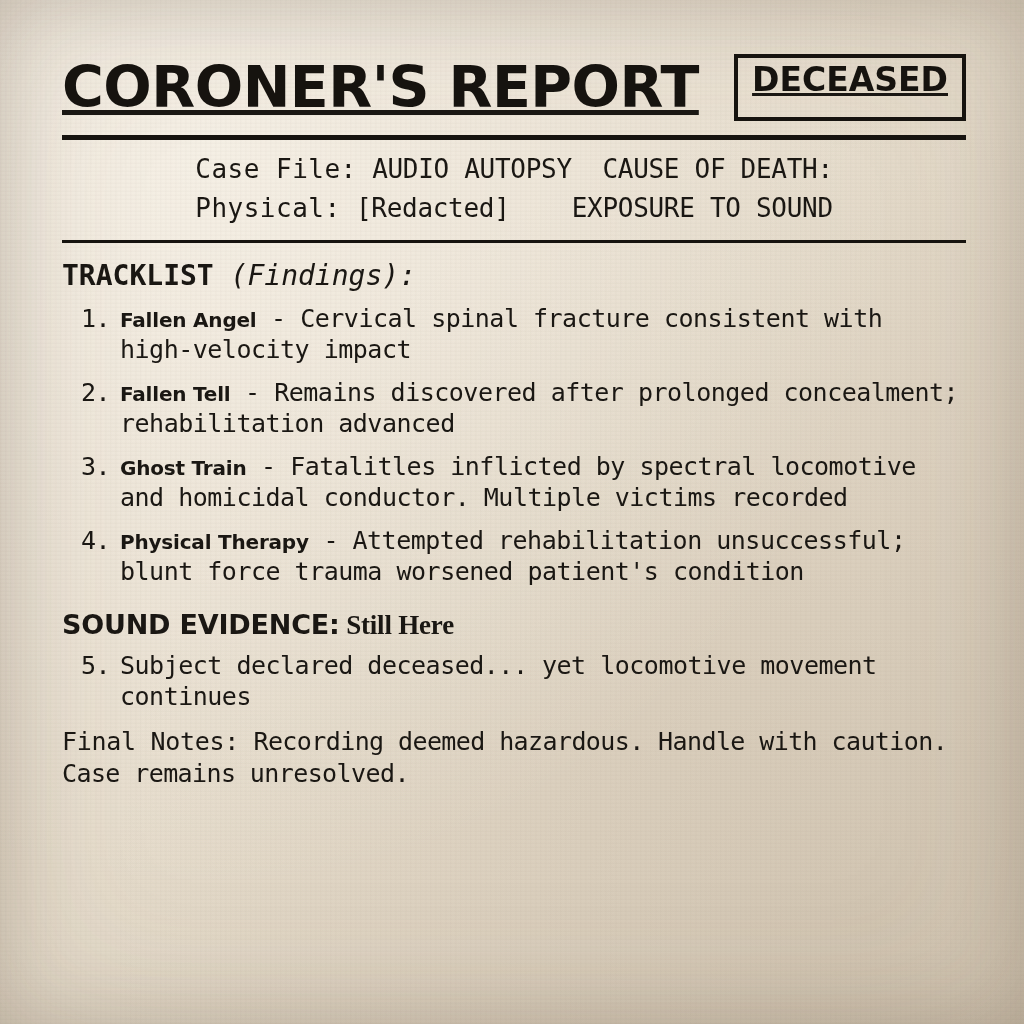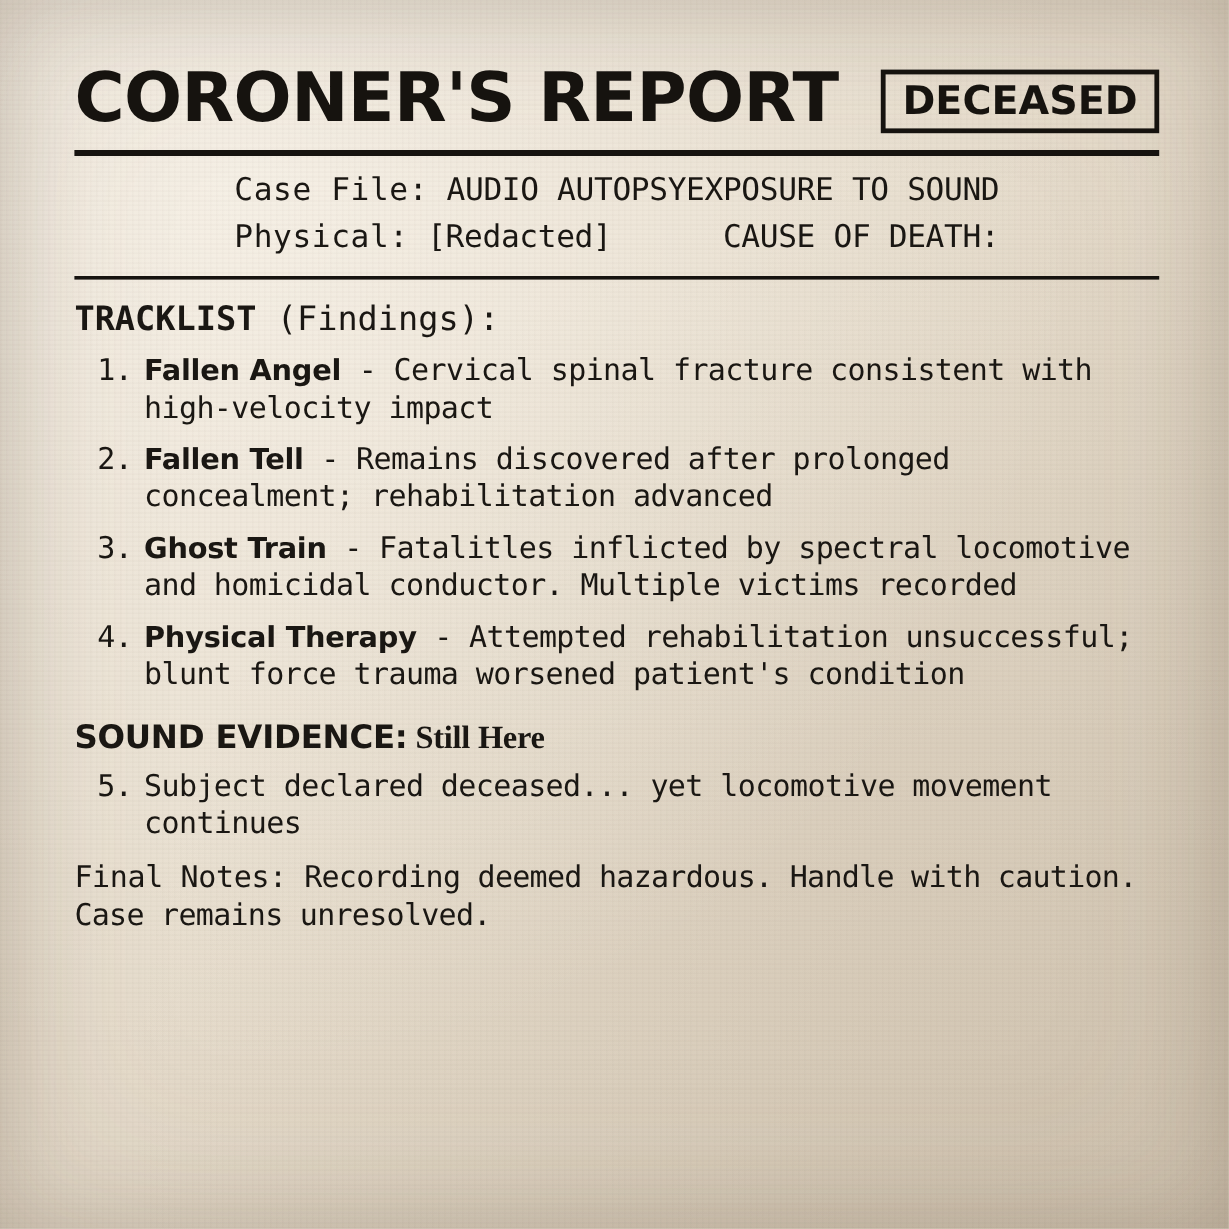--- a/index.html
+++ b/index.html
@@ -40,36 +40,37 @@
     position: absolute;
     inset: 0;
     pointer-events: none;
     box-shadow: inset 0 0 70px rgba(90,74,54,0.22), inset 0 0 160px rgba(90,74,54,0.12);
   }
   .content { position: relative; z-index: 2; }
 
   
   .header-row {
     display: flex;
-    align-items: flex-end;
+    align-items: center;
     justify-content: space-between;
     gap: 18px;
+    text-decoration: underline;
   }
   .report-title {
     font-family: "DejaVu Sans", sans-serif;
     font-weight: bold;
     font-size: 57px;
     letter-spacing: -0.5px;
     line-height: 1;
     white-space: nowrap;
     color: #16130f;
   }
   .stamp {
     border: 4px solid #16130f;
-    padding: 5px 14px 7px 14px;
+    padding: 5px 14px 21px 14px;
     font-family: "DejaVu Sans", sans-serif;
     font-weight: bold;
     font-size: 33px;
     letter-spacing: 0px;
     line-height: 1;
     color: #16130f;
     white-space: nowrap;
   }
   .rule {
     height: 5px;
@@ -94,21 +95,21 @@
   .meta-right { text-align: right; }
   .meta-label { letter-spacing: 0.5px; }
 
   
   .section-heading {
     font-size: 28px;
     letter-spacing: 0px;
     margin: 2px 0 12px 0;
     font-weight: bold;
   }
-  .section-heading .light { font-weight: normal; }
+  .section-heading .light { font-weight: normal; font-style: italic; }
 
   ol.tracklist {
     list-style: none;
     margin: 0;
     padding: 0;
   }
   .track {
     display: flex;
     align-items: flex-start;
     margin-bottom: 13px;
@@ -120,21 +121,21 @@
     flex: 0 0 auto;
     width: 48px;
     text-align: right;
     padding-right: 10px;
     font-size: 25px;
   }
   .track-body { flex: 1 1 auto; }
   .track-name {
     font-family: "DejaVu Sans", sans-serif;
     font-weight: bold;
-    font-size: 24px;
+    font-size: 20px;
     letter-spacing: -0.2px;
   }
   .track-desc { letter-spacing: -0.5px; }
 
   .bonus-heading {
     font-size: 27px;
     margin: 22px 0 10px 0;
     letter-spacing: -0.2px;
   }
   .bonus-heading .bonus-label {
@@ -171,22 +172,22 @@
         <div>
           <span class="meta-label">Case File:</span>
           <span>AUDIO AUTOPSY</span>
         </div>
         <div>
           <span class="meta-label">Physical:</span>
           <span>[Redacted]</span>
         </div>
       </div>
       <div class="meta-right">
+        <div>CAUSE OF DEATH:</div>
         <div>EXPOSURE TO SOUND</div>
-        <div>CAUSE OF DEATH:</div>
       </div>
     </div>
 
     <div class="rule thin"></div>
 
     <div class="section-heading">
       <span>TRACKLIST</span><span class="light"> (Findings):</span>
     </div>
 
     <ol class="tracklist">

